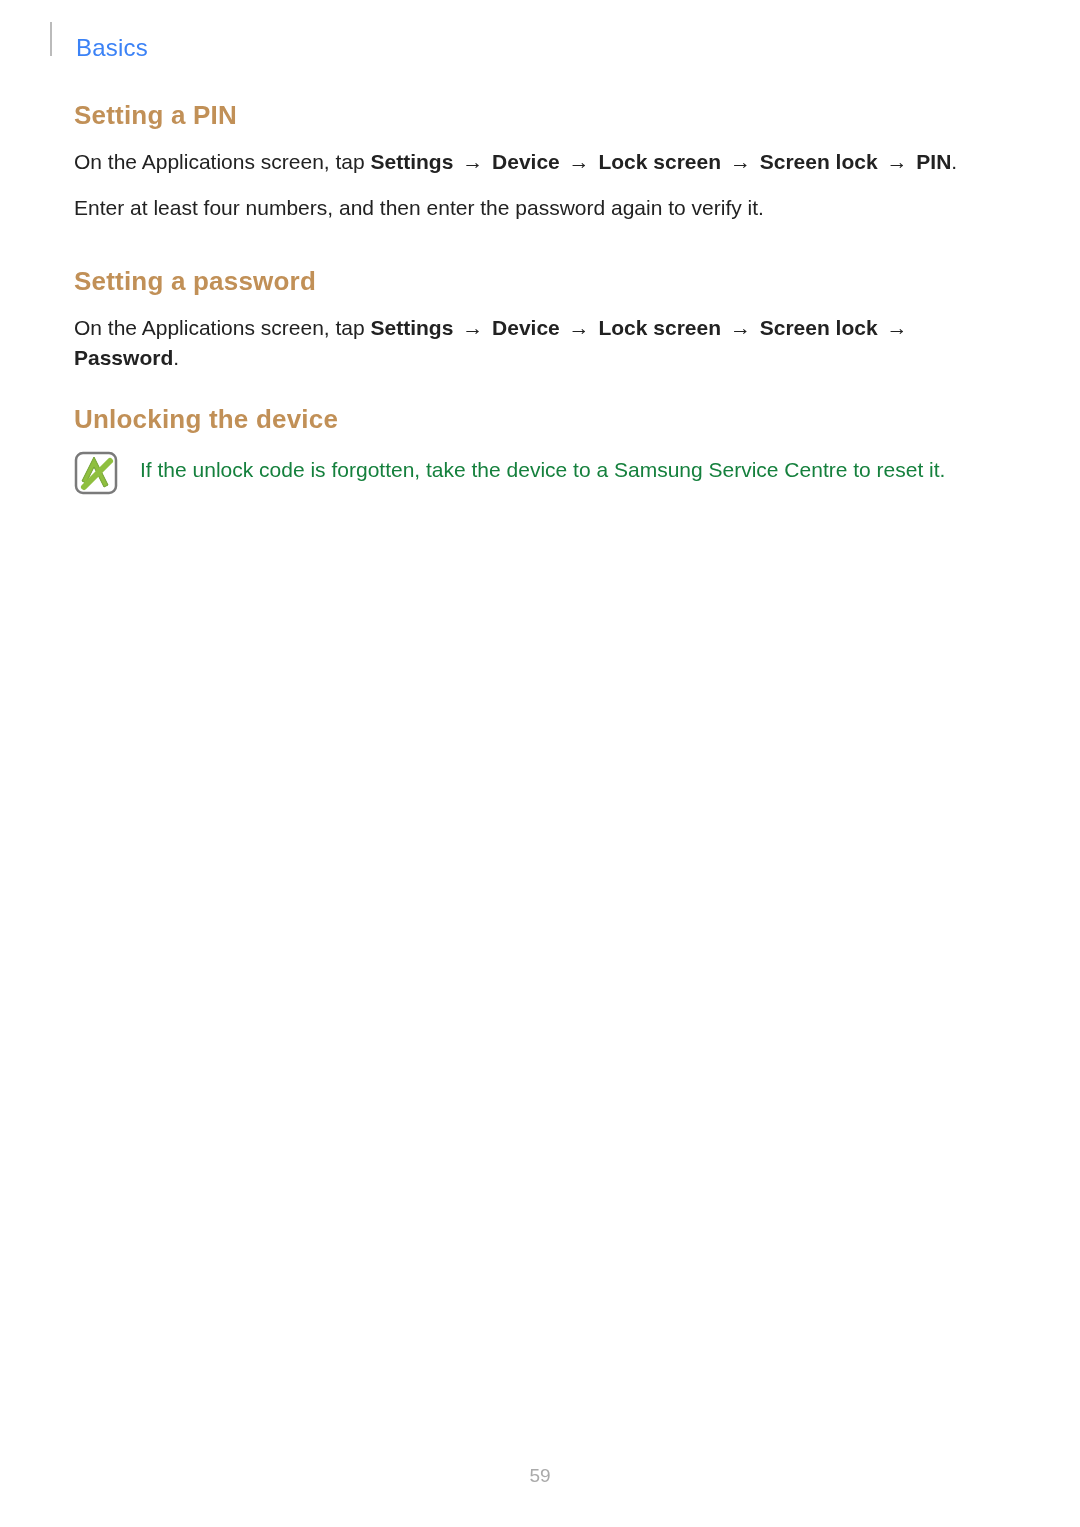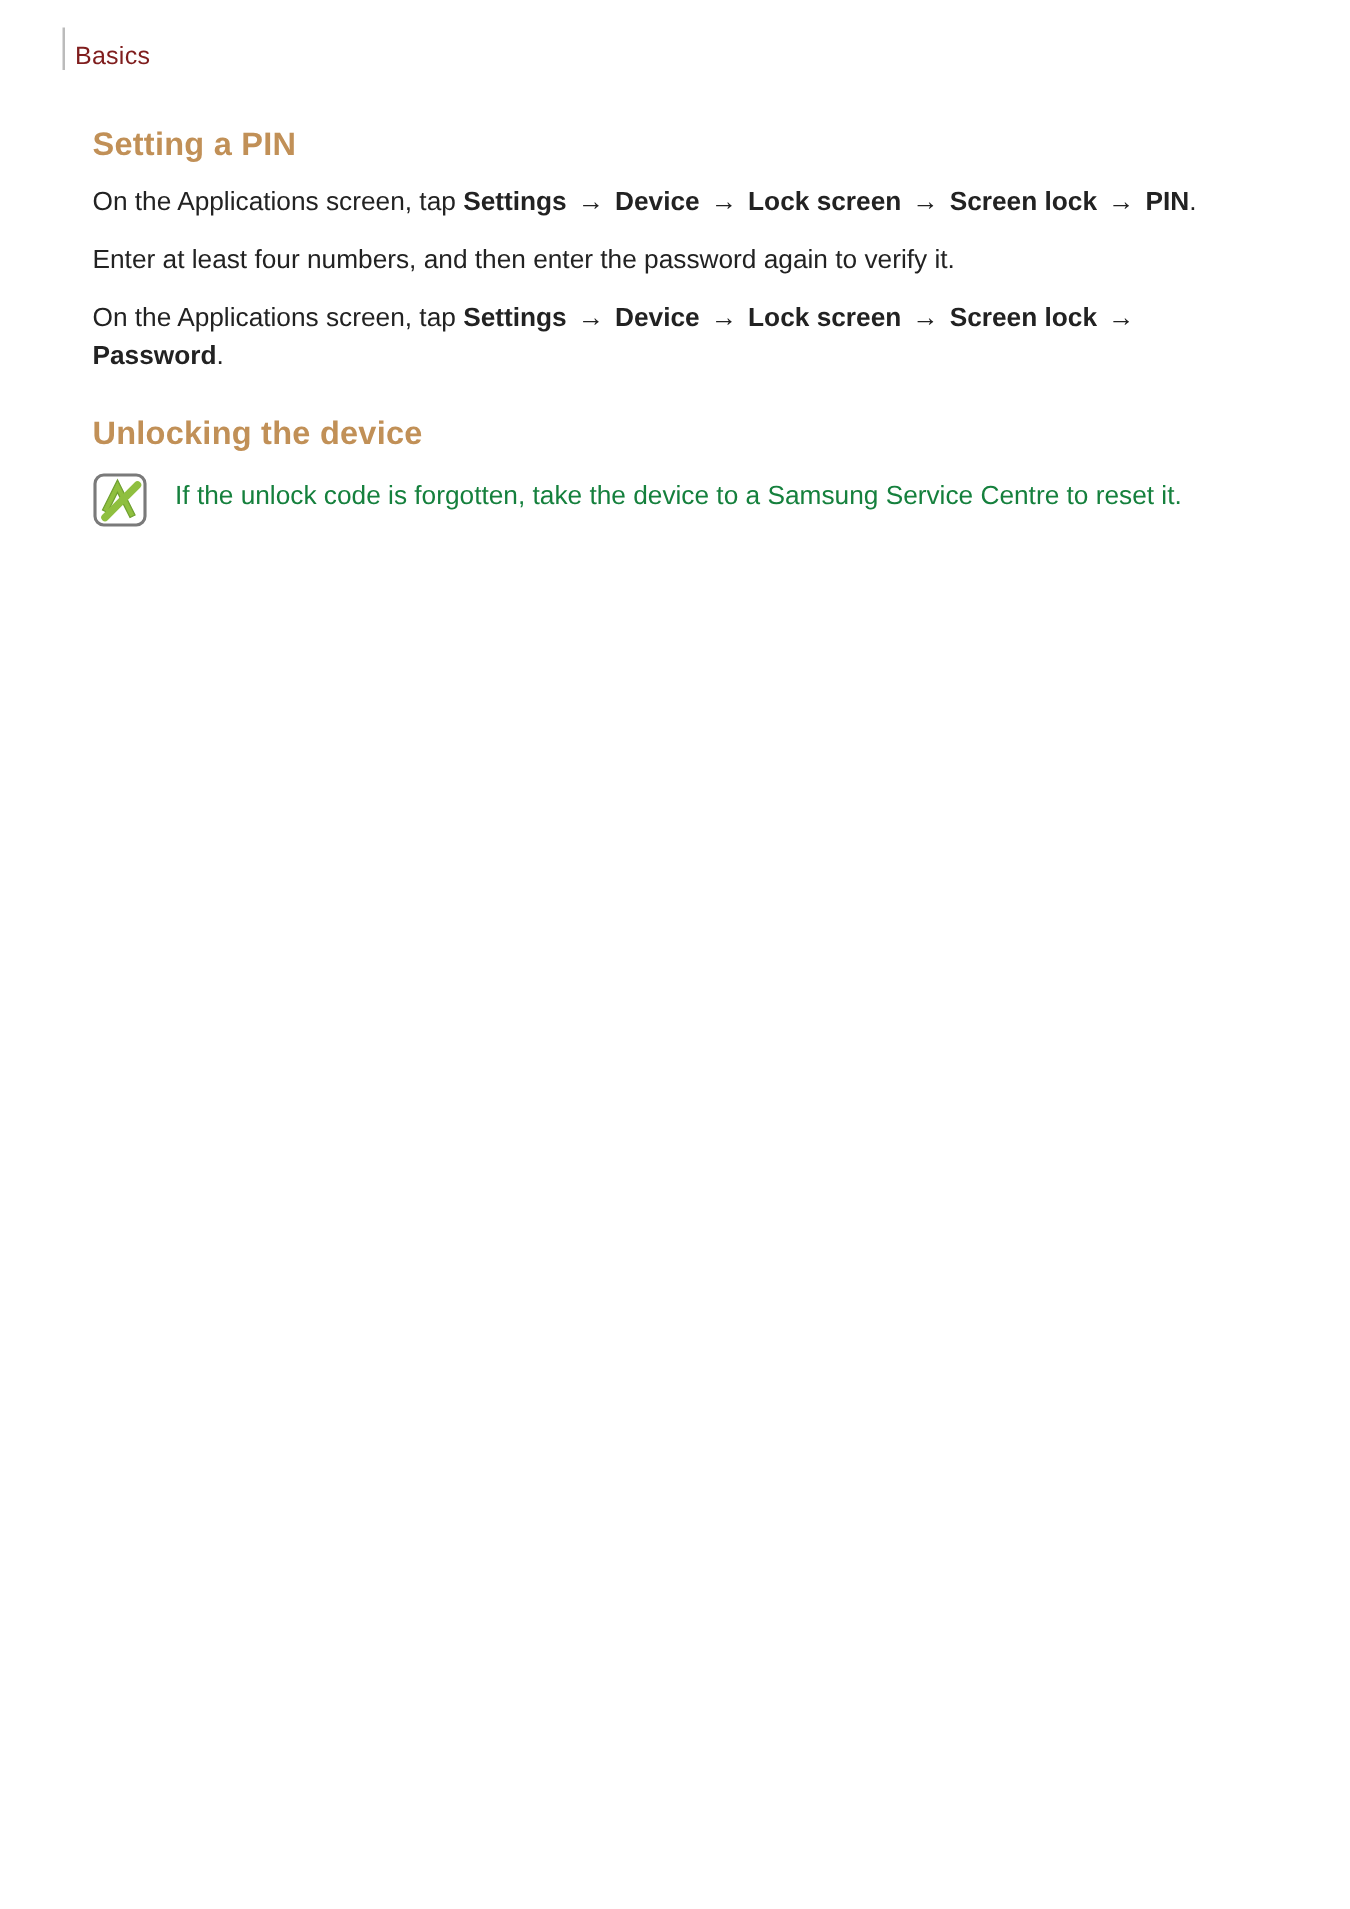--- a/index.html
+++ b/index.html
@@ -21,24 +21,24 @@
   }
   .header-rule {
     position: absolute;
     left: 50px;
     top: 22px;
     height: 34px;
     border-left: 2px solid #bbb;
   }
   .section-label {
     position: absolute;
-    left: 60px;
+    left: 76px;
     top: 34px;
-    font-size: 20px;
-    color: #7f1d1d;
+    font-size: 24px;
+    color: #3b82f6;
     letter-spacing: 0.2px;
   }
   .content {
     margin-top: 70px;
   }
   h2 {
     color: #c19057;
     font-size: 26px;
     font-weight: 700;
     margin: 30px 0 14px 0;
@@ -100,20 +100,21 @@
       <strong>Device</strong>
       <span class="arrow">→</span>
       <strong>Lock screen</strong>
       <span class="arrow">→</span>
       <strong>Screen lock</strong>
       <span class="arrow">→</span>
       <strong>PIN</strong><span>.</span>
     </p>
     <p>Enter at least four numbers, and then enter the password again to verify it.</p>
 
+    <h2 style="margin-top:42px;">Setting a password</h2>
     <p>
       <span>On the Applications screen, tap </span><strong>Settings</strong>
       <span class="arrow">→</span>
       <strong>Device</strong>
       <span class="arrow">→</span>
       <strong>Lock screen</strong>
       <span class="arrow">→</span>
       <strong>Screen lock</strong>
       <span class="arrow">→</span>
       <strong>Password</strong><span>.</span>
@@ -127,13 +128,14 @@
           <rect x="2" y="2" width="40" height="40" rx="7" ry="7" fill="none" stroke="#7a7a7a" stroke-width="2.5"></rect>
           <path d="M8 30 L20 6 L22 10 L34 34 L30 36 L20 16 L12 32 Z" fill="#8fbf3f" stroke="#6fa030" stroke-width="1"></path>
           <path d="M10 36 L36 10" stroke="#8fbf3f" stroke-width="6" stroke-linecap="round"></path>
         </svg>
       </span>
       <div class="note-text">If the unlock code is forgotten, take the device to a Samsung Service Centre to reset it.</div>
     </div>
 
   </div>
 
+  <div class="page-number">59</div>
 </div>
 
 </body></html>

